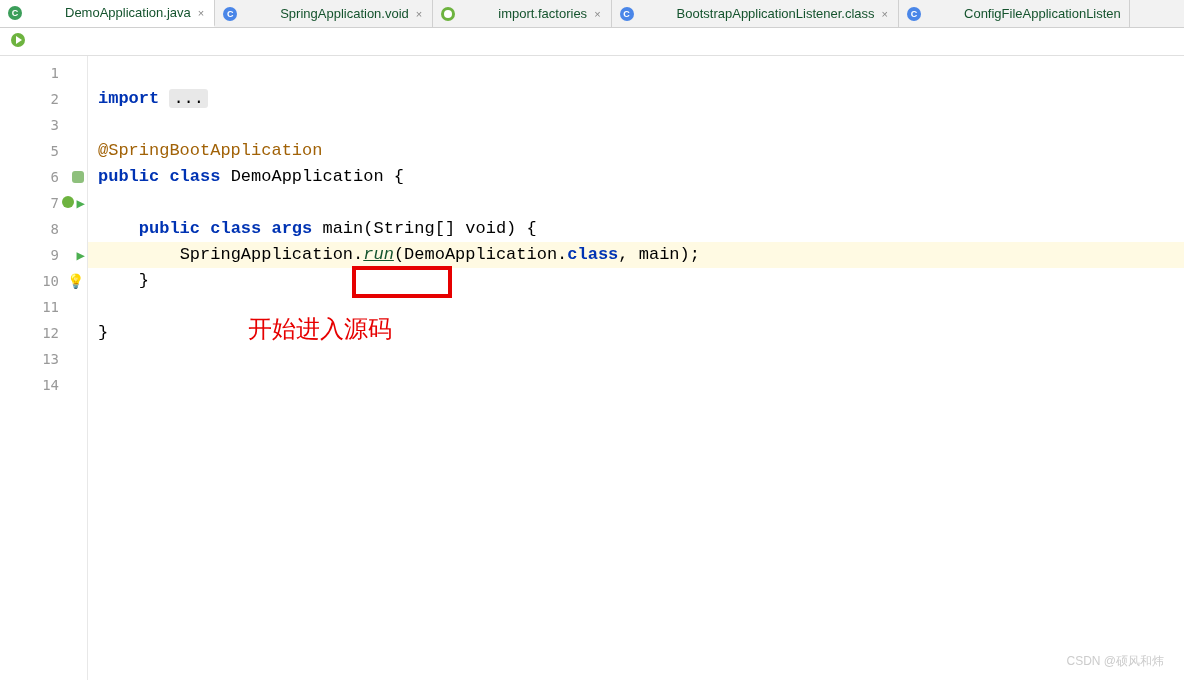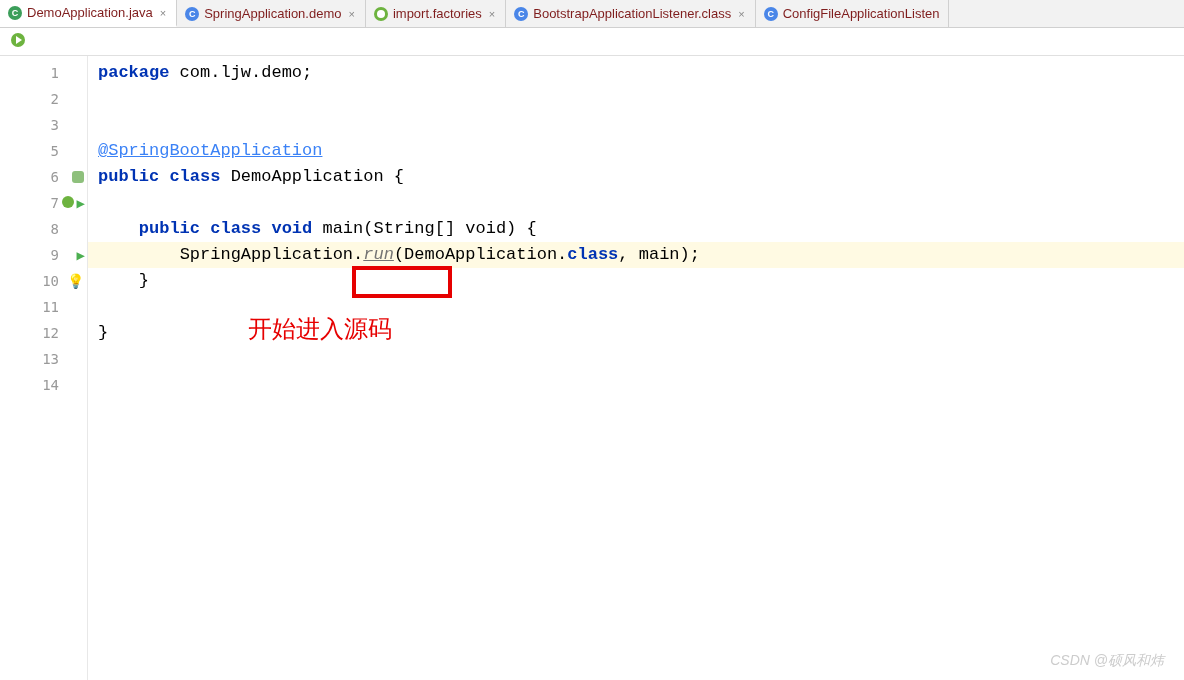--- a/index.html
+++ b/index.html
@@ -26,22 +26,23 @@
   gap: 5px;
   border-right: 1px solid #d0d0d0;
   background: #f2f2f2;
   cursor: pointer;
 }
 .tab.active {
   background: #ffffff;
   border-bottom: 2px solid #fff;
 }
 .tab-label {
-  color: #7f1d1d;
+  color: #14532d;
   white-space: nowrap;
+  margin-left: 38px;
 }
 .close-x {
   color: #888;
   font-size: 11px;
   padding: 0 2px;
 }
 .file-icon {
   width: 14px;
   height: 14px;
   display: flex;
@@ -105,58 +106,57 @@
   font-family: Consolas, "Courier New", monospace;
   font-size: 17px;
   line-height: 26px;
   padding-top: 4px;
   padding-left: 10px;
   position: relative;
 }
 .code-line { height: 26px; white-space: pre; }
 .code-line.hl { background: #fffae3; margin-left:-10px; padding-left:10px; margin-right:-400px;}
 .kw { color: #0033b3; font-weight: bold; }
-.anno { color: #3b82f6; text-decoration: underline; }
-.method-static { color: #737373; font-style: italic; text-decoration: underline; }
+.anno { color: #a16207; }
+.method-static { color: #14532d; font-style: italic; text-decoration: underline; }
 .highlight-box {
   position: absolute;
   border: 4px solid #e60000;
   pointer-events: none;
 }
 .annotation-text {
   position: absolute;
   color: #e60000;
   font-size: 24px;
   font-family: "Microsoft YaHei", sans-serif;
 }
 .watermark {
   position: absolute;
   right: 20px;
   bottom: 10px;
   color: #ccc;
-  font-size: 14px;
-  font-style: italic;
+  font-size: 12px;
 }
 </style>
 </head>
 <body>
 
 <div class="tab-bar">
   <div class="tab active">
     <span class="file-icon">
         <span class="icon-c green">C</span>
       </span>
     <span class="tab-label">DemoApplication.java</span>
     <span class="close-x">×</span>
   </div>
   <div class="tab">
     <span class="file-icon">
         <span class="icon-c">C</span>
       </span>
-    <span class="tab-label">SpringApplication.demo</span>
+    <span class="tab-label">SpringApplication.void</span>
     <span class="close-x">×</span>
   </div>
   <div class="tab">
     <span class="file-icon">
         <span class="icon-spring"></span>
       </span>
     <span class="tab-label">import.factories</span>
     <span class="close-x">×</span>
   </div>
   <div class="tab">
@@ -237,27 +237,27 @@
       </div>
     <div class="gutter-row">
         <span>13</span>
       </div>
     <div class="gutter-row">
         <span>14</span>
       </div>
   </div>
 
   <div class="code-area">
-    <div class="code-line"><span class="kw">package</span><span> com.ljw.demo;</span></div>
-    <div class="code-line"></div>
+    <div class="code-line"></div>
+    <div class="code-line"><span class="kw">import </span><span style="background:#e8e8e8;padding:0 4px;border-radius:3px;">...</span></div>
     <div class="code-line"></div>
     <div class="code-line"><span class="anno">@SpringBootApplication</span></div>
     <div class="code-line"><span class="kw">public </span><span class="kw">class </span><span>DemoApplication {</span></div>
     <div class="code-line"></div>
-    <div class="code-line">    <span class="kw">public </span><span class="kw">class </span><span class="kw">void </span><span>main(String[] void) {</span></div>
+    <div class="code-line">    <span class="kw">public </span><span class="kw">class </span><span class="kw">args </span><span>main(String[] void) {</span></div>
     <div class="code-line hl">        <span>SpringApplication</span><span>.</span><span class="method-static">run</span><span>(Demo</span><span>Application.</span><span class="kw">class</span><span>, main);</span></div>
     <div class="code-line">    }</div>
     <div class="code-line"></div>
     <div class="code-line">}</div>
     <div class="code-line"></div>
 
     <div class="highlight-box" style="left:264px;top:210px;width:100px;height:32px;"></div>
     <div class="annotation-text" style="left:160px;top:260px;text-align:right;">开始进入源码</div>
   </div>
 </div>

